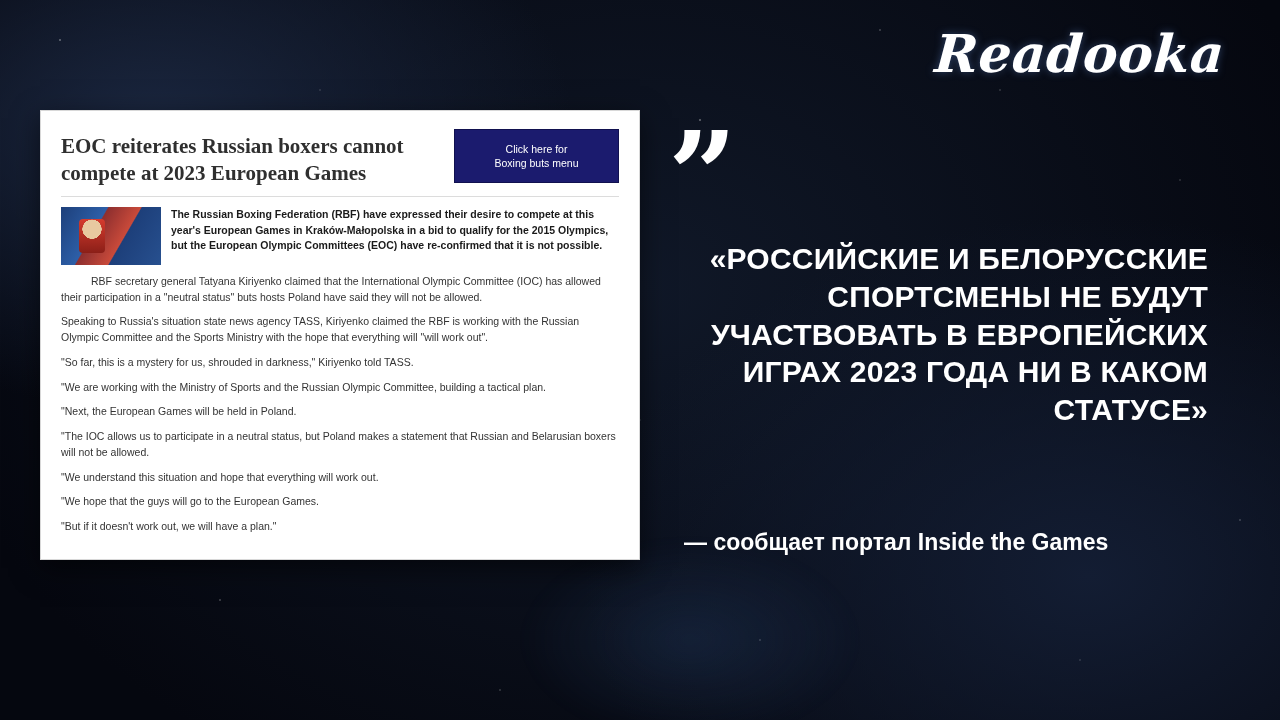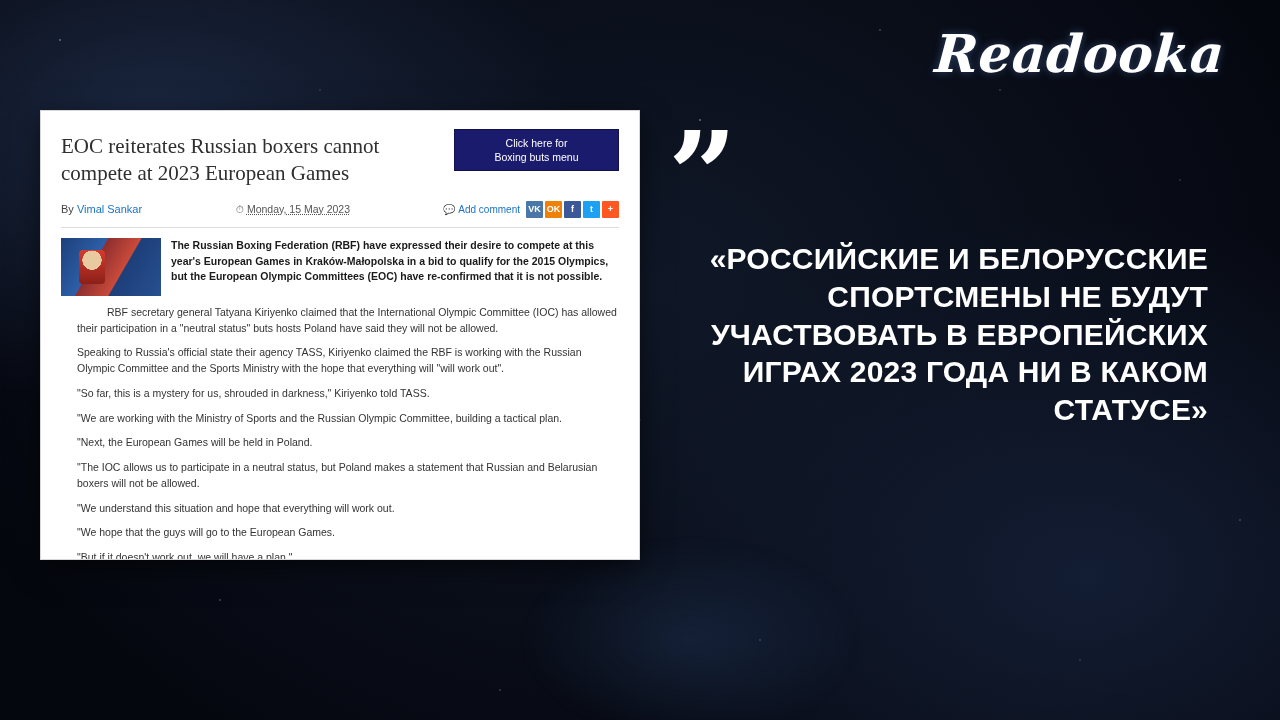--- a/index.html
+++ b/index.html
@@ -75,26 +75,26 @@
     padding: 18px 20px 10px 20px;
     color: #222;
     overflow: hidden;
   }
   .a-head { display: flex; justify-content: space-between; align-items: flex-start; }
   .a-title {
     font-family: "Liberation Serif", serif;
     font-size: 21px;
     line-height: 1.28;
     color: #2f2f2f;
-    font-weight: 400;
+    font-weight: 700;
     max-width: 370px;
     margin: 4px 0 0 0;
   }
   .a-btn {
-    width: 165px; height: 42px;
+    width: 165px; height: 54px;
     background: #1b1b6e;
     color: #fff;
     font-size: 10.5px;
     line-height: 1.35;
     display: flex; flex-direction: column; align-items: center; justify-content: center;
     text-align: right;
     border: 1px solid #11114f;
   }
   .a-meta {
     margin-top: 14px;
@@ -132,21 +132,21 @@
   .a-thumb:after {
     content: "";
     position: absolute; left: 18px; top: 12px; width: 26px; height: 34px;
     background: radial-gradient(circle at 50% 30%, #e8c9a0 0 35%, rgba(0,0,0,0) 36%),
                 linear-gradient(#d53b2e, #8b1f18);
     border-radius: 4px;
   }
   .a-lead {
     font-weight: 700; font-size: 10.5px; line-height: 1.5; color: #1a1a1a;
   }
-  .a-p { margin: 9px 0 0 16px; }
+  .a-p { margin: 9px 0 0 0; }
   .a-p.first-indent { text-indent: 30px; }
 
   
   .quote-mark {
     position: absolute; left: 668px; top: 128px;
     color: #ffffff;
     font-family: "DejaVu Serif", serif;
     font-size: 120px;
     line-height: 0.8;
     font-weight: 700;
@@ -184,54 +184,36 @@
   <div class="article-card">
 
     <div class="a-head">
       <h1 class="a-title">EOC reiterates Russian boxers cannot compete at 2023 European Games</h1>
       <div class="a-btn">
         <span>Click here for</span>
         <span>Boxing buts menu</span>
       </div>
     </div>
 
-    <div class="a-meta">
-      <div class="a-byline">
-        <span>By</span>
-        <a href="#">Vimal Sankar</a>
-      </div>
-      <div class="a-date">
-        <span class="clock">⏱</span><u>Monday, 15 May 2023</u>
-      </div>
-      <div class="a-right">
-        <span class="a-comment">💬 <span>Add comment</span></span>
-        <span class="soc">
-          <span class="vk">VK</span>
-          <span class="ok">OK</span>
-          <span class="fb">f</span>
-          <span class="tw">t</span>
-          <span class="pl">+</span>
-        </span>
-      </div>
-    </div>
 
     <div class="a-rule"></div>
 
     <div class="a-body">
       <div class="a-lead-wrap">
         <div class="a-thumb"></div>
         <div class="a-lead">The Russian Boxing Federation (RBF) have expressed their desire to compete at this year's European Games in Kraków-Małopolska in a bid to qualify for the 2015 Olympics, but the European Olympic Committees (EOC) have re-confirmed that it is not possible.</div>
       </div>
       <p class="a-p first-indent">RBF secretary general Tatyana Kiriyenko claimed that the International Olympic Committee (IOC) has allowed their participation in a "neutral status" buts hosts Poland have said they will not be allowed.</p>
-      <p class="a-p">Speaking to Russia's official state their agency TASS, Kiriyenko claimed the RBF is working with the Russian Olympic Committee and the Sports Ministry with the hope that everything will "will work out".</p>
+      <p class="a-p">Speaking to Russia's situation state news agency TASS, Kiriyenko claimed the RBF is working with the Russian Olympic Committee and the Sports Ministry with the hope that everything will "will work out".</p>
       <p class="a-p">"So far, this is a mystery for us, shrouded in darkness," Kiriyenko told TASS.</p>
       <p class="a-p">"We are working with the Ministry of Sports and the Russian Olympic Committee, building a tactical plan.</p>
       <p class="a-p">"Next, the European Games will be held in Poland.</p>
       <p class="a-p">"The IOC allows us to participate in a neutral status, but Poland makes a statement that Russian and Belarusian boxers will not be allowed.</p>
       <p class="a-p">"We understand this situation and hope that everything will work out.</p>
       <p class="a-p">"We hope that the guys will go to the European Games.</p>
       <p class="a-p">"But if it doesn't work out, we will have a plan."</p>
     </div>
   </div>
 
   <div class="quote-mark">”</div>
   <div class="quote-text">«Российские и белорусские спортсмены не будут участвовать в европейских играх 2023 года ни в каком статусе»</div>
+  <div class="quote-source">— сообщает портал Inside the Games</div>
 </div>
 
 </body></html>

